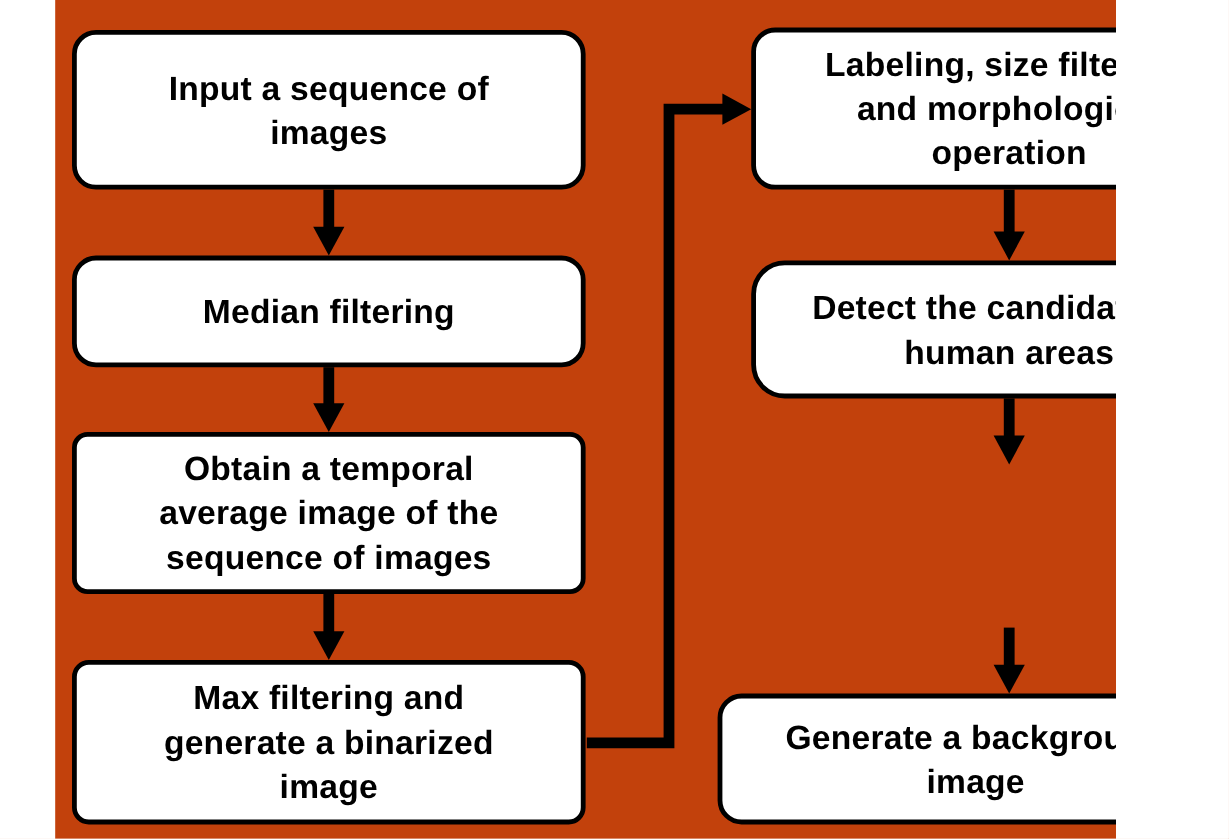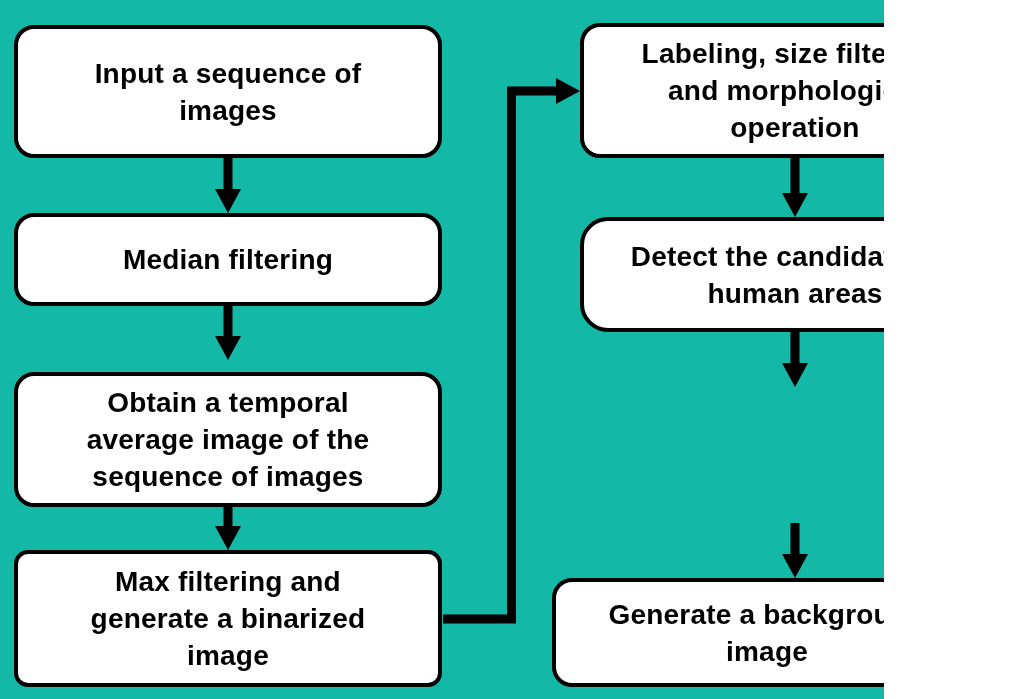--- a/index.html
+++ b/index.html
@@ -1,22 +1,23 @@
 <!DOCTYPE html>
 <html><head>
 <meta charset="utf-8">
 <style>
   html, body { margin: 0; padding: 0; background: #ffffff; }
   #canvas {
     position: relative;
     width: 884px;
     height: 699px;
-    background: #14b8a6;
+    background: #c2410c;
     font-family: "Liberation Sans", "DejaVu Sans", sans-serif;
     overflow: hidden;
+    margin-left: 46px;
   }
   #connector-layer {
     position: absolute;
     left: 0; top: 0;
     width: 1024px; height: 699px;
   }
   .flow-box {
     position: absolute;
     box-sizing: border-box;
     background: #ffffff;
@@ -29,21 +30,21 @@
     font-size: 28px;
     font-weight: bold;
     line-height: 37px;
     color: #000000;
     white-space: pre-line;
     letter-spacing: 0.2px;
   }
   
   .box-l1 { left: 14px;  top: 25px;  width: 428px; height: 133px; }
   .box-l2 { left: 14px;  top: 213px; width: 428px; height: 93px;  }
-  .box-l3 { left: 14px;  top: 372px; width: 428px; height: 135px; }
+  .box-l3 { left: 14px;  top: 360px; width: 428px; height: 135px; border-radius: 13px; }
   .box-l4 { left: 14px;  top: 550px; width: 428px; height: 137px; border-radius: 14px; }
   
   .box-r1 { left: 580px; top: 23px;  width: 430px; height: 135px; }
   .box-r2 { left: 580px; top: 217px; width: 430px; height: 115px; border-radius: 28px; }
   .box-r3 { left: 580px; top: 387px; width: 430px; height: 136px; }
   .box-r4 { left: 552px; top: 578px; width: 430px; height: 109px; }
 </style>
 </head>
 <body>
 

